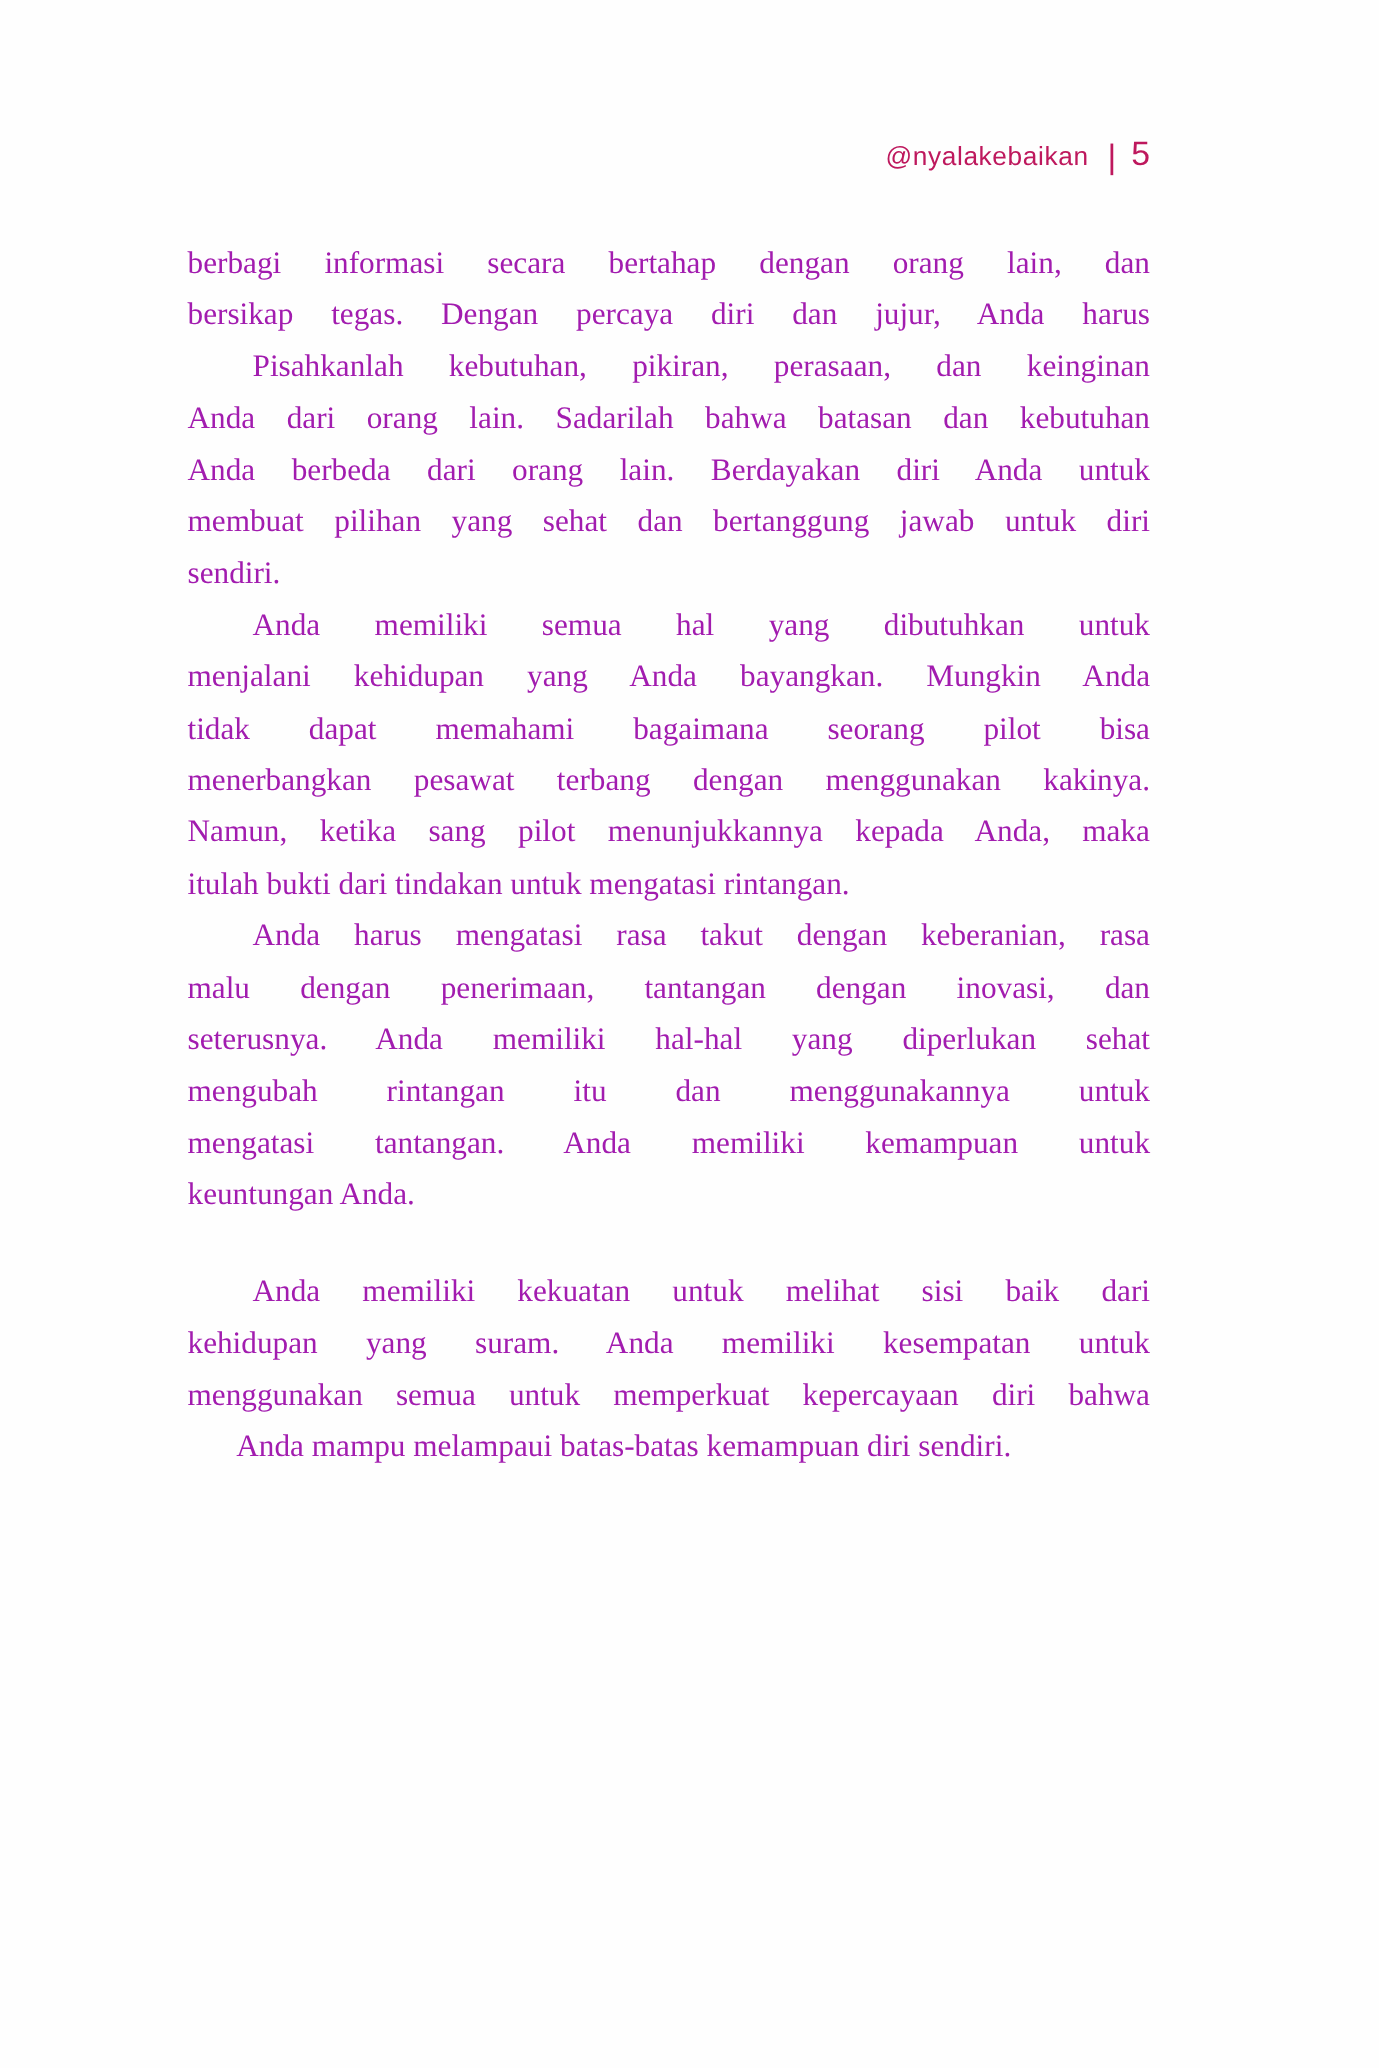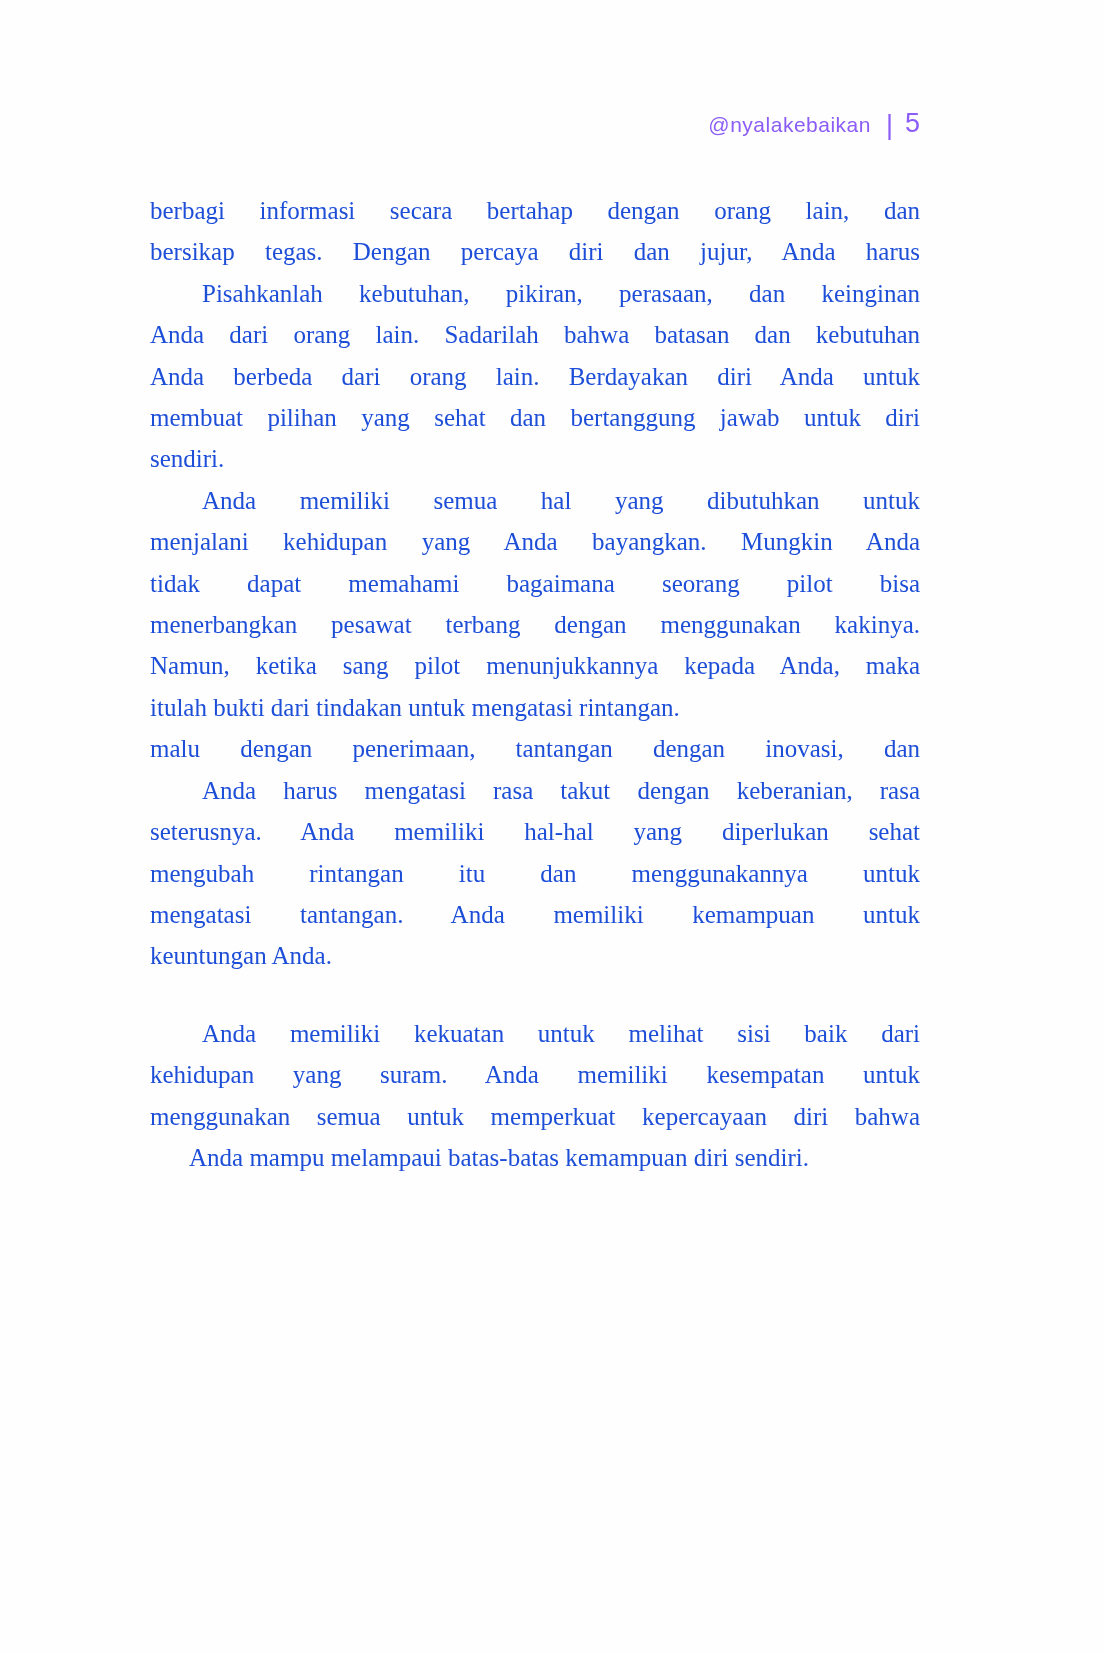--- a/index.html
+++ b/index.html
@@ -13,21 +13,21 @@
     overflow: hidden;
   }
   
   .running-head {
     position: absolute;
     top: 108px;
     left: 0;
     width: 920px;          
     text-align: right;
     font-family: "Liberation Sans", sans-serif;
-    color: #8b5cf6;
+    color: #be185d;
     white-space: nowrap;
   }
   .running-head .handle {
     font-size: 21px;
     letter-spacing: 0.5px;
     vertical-align: baseline;
   }
   .running-head .sep {
     display: inline-block;
     font-size: 27px;
@@ -41,21 +41,21 @@
   }
   
   .text-block {
     position: absolute;
     top: 190px;
     left: 150px;
     width: 770px;
     font-family: "Liberation Serif", serif;
     font-size: 25px;
     line-height: 41.4px;
-    color: #1d4ed8;
+    color: #a21caf;
   }
   .para { margin: 0; padding: 0; }
   .line {
     text-align: justify;
     text-align-last: justify;
     -moz-text-align-last: justify;
   }
   .line.last {
     text-align-last: left;
     -moz-text-align-last: left;
@@ -89,22 +89,22 @@
     <p class="para">
       <span class="line indent" style="display: block;">Anda memiliki semua hal yang dibutuhkan untuk</span>
       <span class="line" style="display: block;">menjalani kehidupan yang Anda bayangkan. Mungkin Anda</span>
       <span class="line" style="display: block;">tidak dapat memahami bagaimana seorang pilot bisa</span>
       <span class="line" style="display: block;">menerbangkan pesawat terbang dengan menggunakan kakinya.</span>
       <span class="line" style="display: block;">Namun, ketika sang pilot menunjukkannya kepada Anda, maka</span>
       <span class="line last" style="display: block;">itulah bukti dari tindakan untuk mengatasi rintangan.</span>
     </p>
 
     <p class="para">
+      <span class="line indent" style="display: block;">Anda harus mengatasi rasa takut dengan keberanian, rasa</span>
       <span class="line" style="display: block;">malu dengan penerimaan, tantangan dengan inovasi, dan</span>
-      <span class="line indent" style="display: block;">Anda harus mengatasi rasa takut dengan keberanian, rasa</span>
       <span class="line" style="display: block;">seterusnya. Anda memiliki hal-hal yang diperlukan sehat</span>
       <span class="line" style="display: block;">mengubah rintangan itu dan menggunakannya untuk</span>
       <span class="line" style="display: block;">mengatasi tantangan. Anda memiliki kemampuan untuk</span>
       <span class="line last" style="display: block;">keuntungan Anda.</span>
     </p>
 
     <p class="para">
       <span class="line indent" style="display: block; margin-top: 36px;">Anda memiliki kekuatan untuk melihat sisi baik dari</span>
       <span class="line" style="display: block;">kehidupan yang suram. Anda memiliki kesempatan untuk</span>
       <span class="line" style="display: block;">menggunakan semua untuk memperkuat kepercayaan diri bahwa</span>

